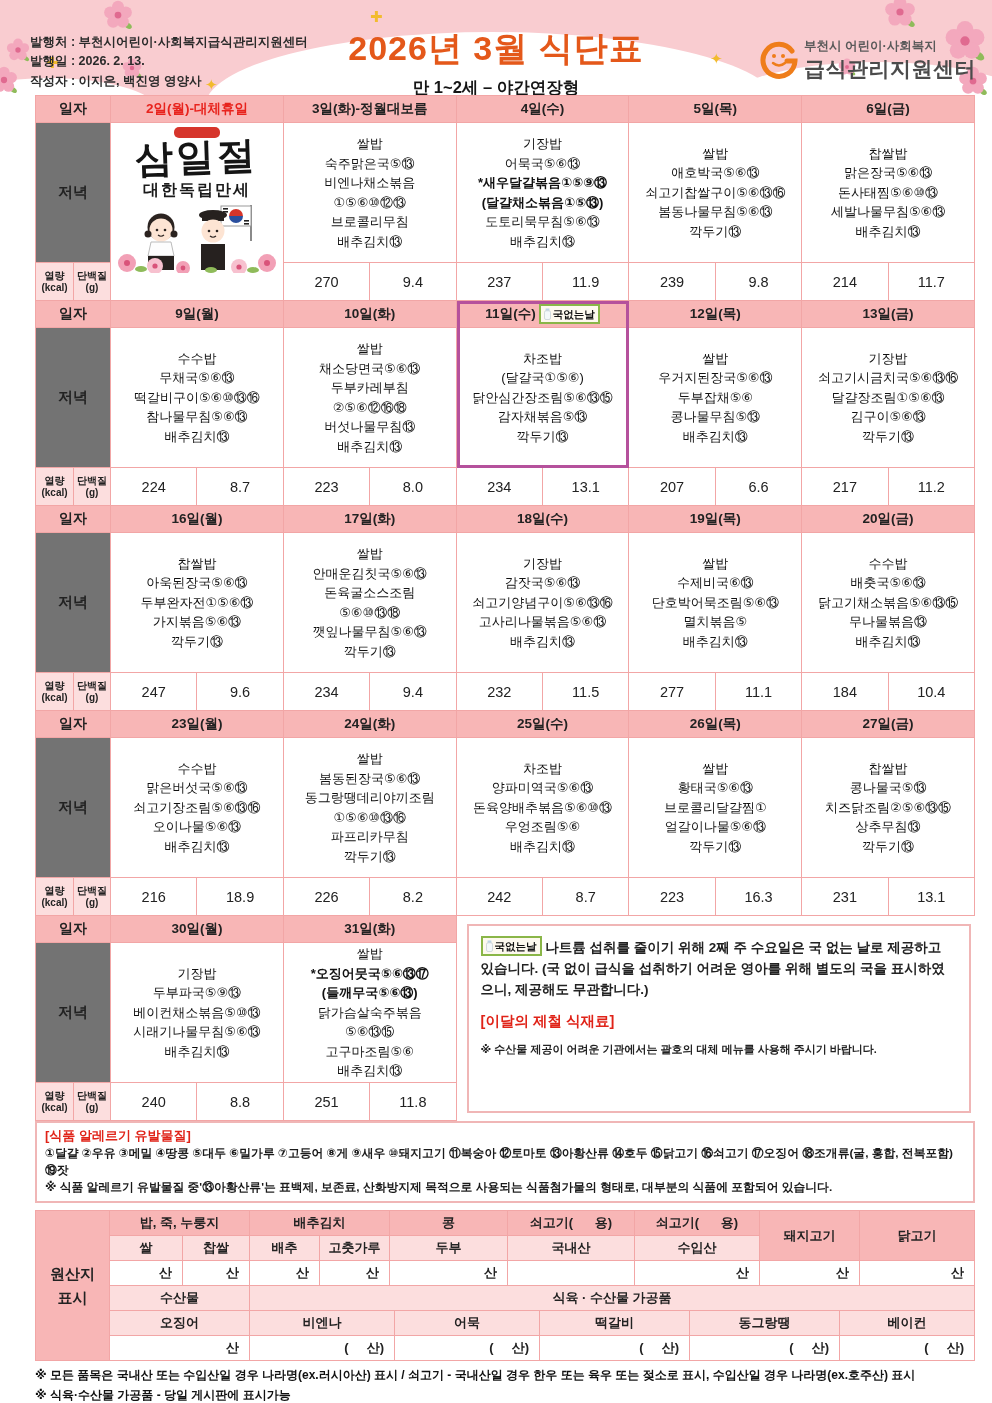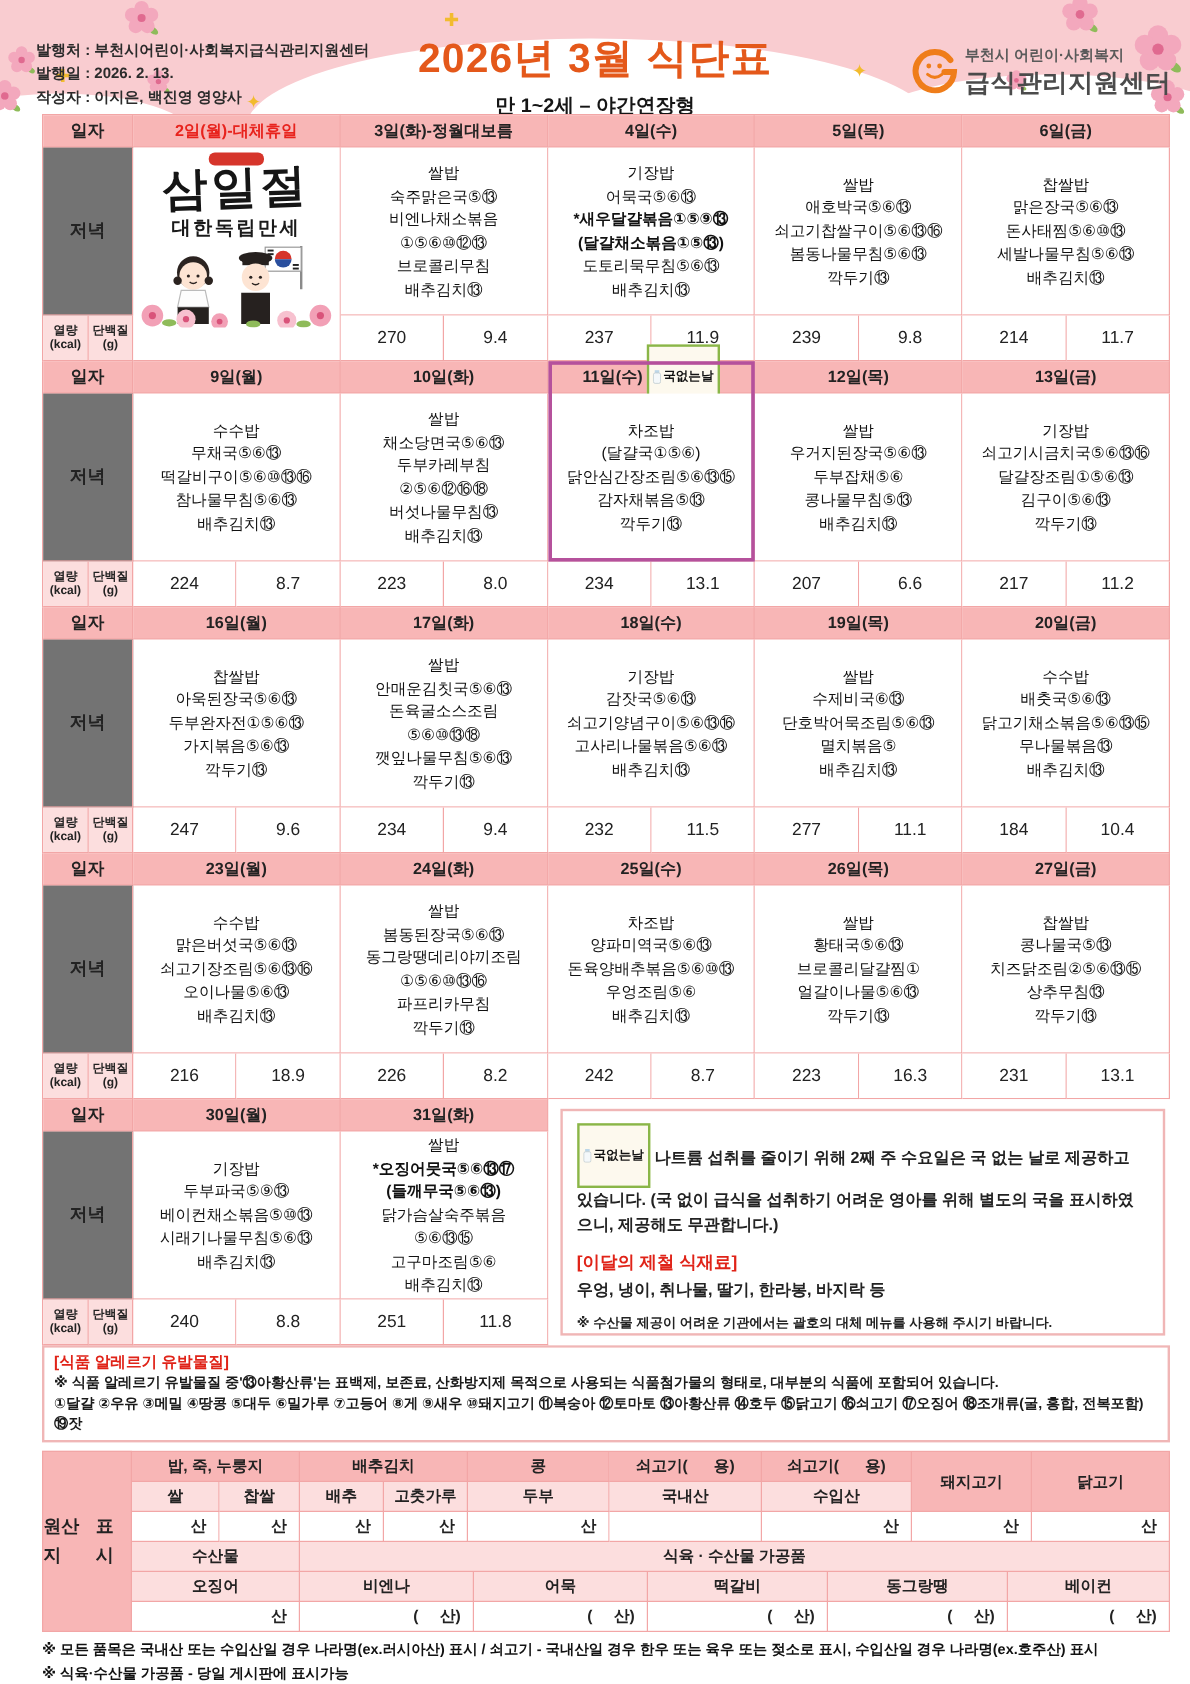--- a/index.html
+++ b/index.html
@@ -31,21 +31,21 @@
   .hdr.redtxt span.dt{color:#e8231d;}
   .lblc{background:#f8b6b6;font-size:14px;font-weight:700;color:#222;}
   .lbl{background:#737373;font-size:15px;font-weight:700;color:#222;}
   .slbl{background:#fcdede;flex-direction:column;font-size:10px;font-weight:700;color:#222;line-height:1.2;}
   .menu{flex-direction:column;justify-content:center;font-size:13px;line-height:1.5;color:#111;text-align:center;padding:2px 1px;}
   .menu .b{font-weight:800;}
   .num{font-size:14.5px;color:#222;}
   .imgcell{padding:0;overflow:hidden;}
   .hl-frame{border:3px solid #b5519c;pointer-events:none;z-index:5;background:transparent;}
 
-  .badge{display:inline-flex;align-items:center;gap:2px;background:#fdf9ee;border:2px solid #8ab648;padding:17px 3px;height:16px;font-size:10.5px;font-weight:800;color:#111;line-height:1;}
+  .badge{display:inline-flex;align-items:center;gap:2px;background:#fdf9ee;border:2px solid #8ab648;padding:0 3px;height:16px;font-size:10.5px;font-weight:800;color:#111;line-height:1;}
 
   
   .notice-area{border:none;background:#fff;display:block;padding:8px 4px 8px 10px;}
   .notice-box{height:100%;box-sizing:border-box;border:2px solid #f0b6b6;padding:10px 12px;font-size:13.5px;color:#222;}
   .n1{font-weight:600;line-height:1.55;}
   .nst{color:#e02318;font-weight:800;font-size:14.5px;margin-top:11px;}
   .nsi{margin-top:4px;font-weight:600;}
   .nnote{margin-top:11px;font-weight:600;font-size:11px;}
 
   
@@ -54,21 +54,21 @@
   .h-title{font-size:38px;font-weight:900;color:#151515;letter-spacing:3px;transform:rotate(-2deg);line-height:1.05;}
   .h-sub{font-size:16px;font-weight:900;color:#1a1a1a;letter-spacing:2px;margin-top:2px;}
 
   
   .allergen{border:2px solid #f0b6b6;box-sizing:border-box;padding:3px 8px 5px;margin-top:0;}
   .al-title{color:#e02318;font-weight:800;font-size:13px;}
   .al-line{font-size:11.8px;font-weight:600;color:#1a1a1a;line-height:1.45;}
 
   
   .origin-wrap{display:flex;margin-top:7px;}
-  .origin-label{width:75px;box-sizing:border-box;background:#f8b6b6;border:1px solid #f2a6a6;display:flex;align-items:center;justify-content:center;font-size:15px;font-weight:800;color:#222;line-height:1.6;}
+  .origin-label{width:75px;box-sizing:border-box;background:#f8b6b6;border:1px solid #f2a6a6;display:flex;flex-direction:column;align-items:center;justify-content:center;font-size:15px;font-weight:800;color:#222;line-height:1.6;}
   .origin-right{flex:1;}
   .og1{display:grid;grid-template-columns:73fr 67fr 70fr 70fr 118fr 127fr 125fr 100fr 115fr;grid-auto-rows:25px;border-top:1px solid #f2a6a6;}
   .og2{display:grid;grid-template-columns:140fr 145fr 145fr 150fr 150fr 135fr;grid-auto-rows:25px;}
   .oc{border-right:1px solid #f2a6a6;border-bottom:1px solid #f2a6a6;box-sizing:border-box;display:flex;align-items:center;justify-content:center;font-size:13px;font-weight:700;color:#222;background:#fff;white-space:nowrap;}
   .oc.d{background:#f8b6b6;}
   .oc.l{background:#fcdede;}
   .oc.v{justify-content:flex-end;padding-right:10px;}
 
   .footnotes{margin-top:5px;font-size:12px;font-weight:700;color:#111;line-height:1.65;}
 </style>
@@ -569,31 +569,30 @@
           <div class="notice-area" style="grid-area: 1 / 7 / 4 / 13;">
             <div class="notice-box">
               <div class="n1"><span class="badge">
                   <svg width="7" height="12" viewBox="0 0 7 12">
                     <rect x="1.6" y="0.5" width="3.8" height="2.2" fill="#bcd6e8"></rect>
                     <rect x="0.5" y="2.8" width="6" height="8.7" rx="1.5" fill="#f4f8fa" stroke="#b9c6cc" stroke-width="0.6"></rect>
                   </svg>
                   <span>국없는날</span>
                 </span><span> 나트륨 섭취를 줄이기 위해 2째 주 수요일은 국 없는 날로 제공하고 있습니다. (국 없이 급식을 섭취하기 어려운 영아를 위해 별도의 국을 표시하였으니, 제공해도 무관합니다.)</span></div>
               <div class="nst">[이달의 제철 식재료]</div>
-              <div class="nsi">우엉, 냉이, 취나물, 딸기, 한라봉, 바지락 등</div>
               <div class="nnote">※ 수산물 제공이 어려운 기관에서는 괄호의 대체 메뉴를 사용해 주시기 바랍니다.</div>
             </div>
           </div>
         </div>
       </div>
 
     <div class="allergen">
       <span class="al-title">[식품 알레르기 유발물질]</span>
+      <div class="al-line">①달걀 ②우유 ③메밀 ④땅콩 ⑤대두 ⑥밀가루 ⑦고등어 ⑧게 ⑨새우 ⑩돼지고기 ⑪복숭아 ⑫토마토 ⑬아황산류 ⑭호두 ⑮닭고기 ⑯쇠고기 ⑰오징어 ⑱조개류(굴, 홍합, 전복포함) ⑲잣</div>
       <div class="al-line">※ 식품 알레르기 유발물질 중'⑬아황산류'는 표백제, 보존료, 산화방지제 목적으로 사용되는 식품첨가물의 형태로, 대부분의 식품에 포함되어 있습니다.</div>
-      <div class="al-line">①달걀 ②우유 ③메밀 ④땅콩 ⑤대두 ⑥밀가루 ⑦고등어 ⑧게 ⑨새우 ⑩돼지고기 ⑪복숭아 ⑫토마토 ⑬아황산류 ⑭호두 ⑮닭고기 ⑯쇠고기 ⑰오징어 ⑱조개류(굴, 홍합, 전복포함) ⑲잣</div>
     </div>
 
     <div class="origin-wrap">
       <div class="origin-label">
         <div>원산지</div>
         <div>표시</div>
       </div>
       <div class="origin-right">
         <div class="og1">
           <div class="oc d" style="grid-area:1/1/2/3">밥, 죽, 누룽지</div>

